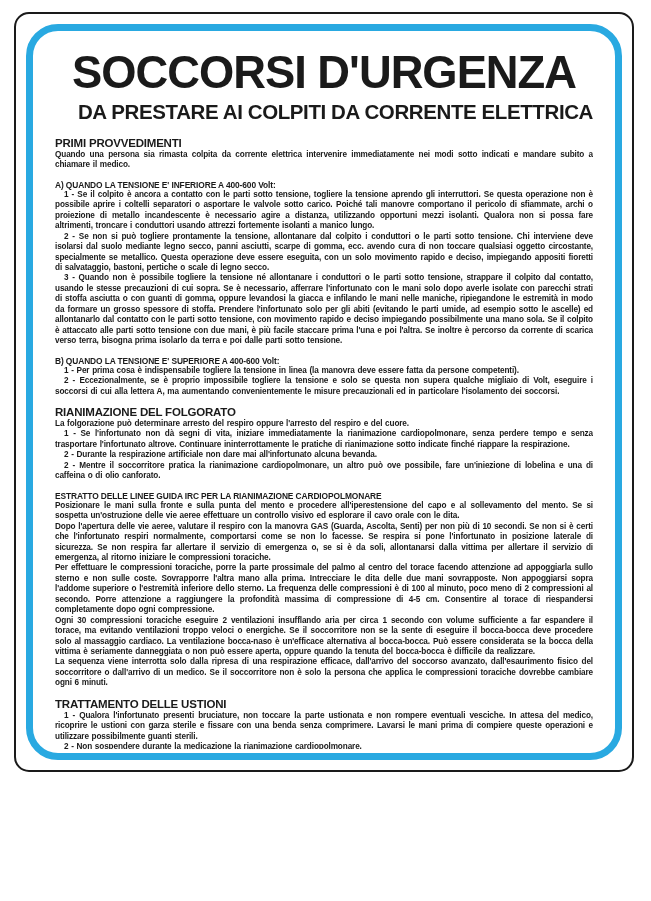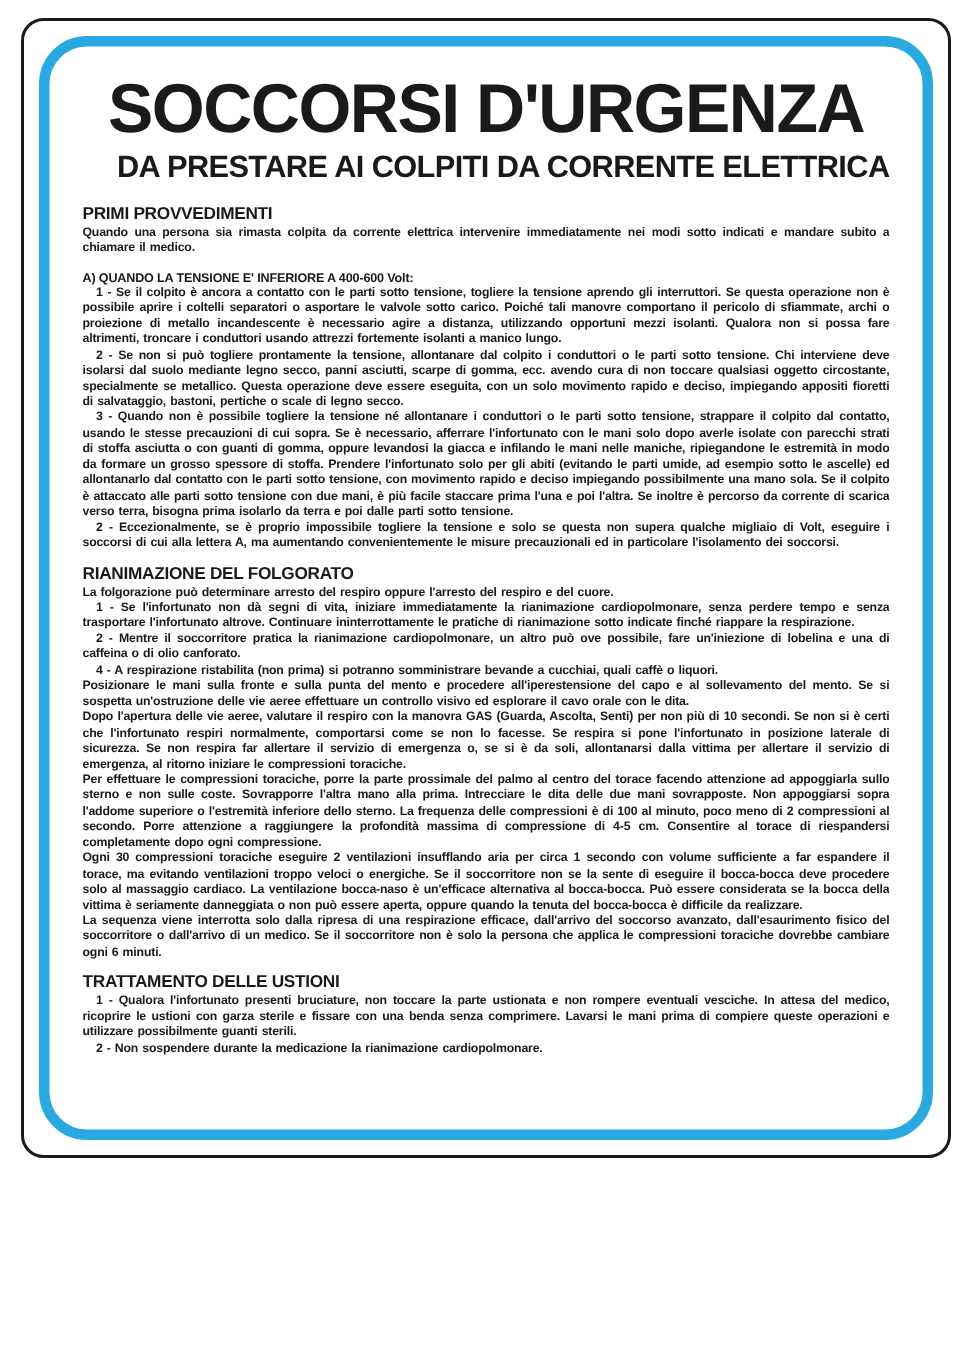--- a/index.html
+++ b/index.html
@@ -97,32 +97,35 @@
         </section>
 
         <section>
           <h3 class="hd-sm">A) QUANDO LA TENSIONE E' INFERIORE A 400-600 Volt:</h3>
           <p class="num">1 - Se il colpito è ancora a contatto con le parti sotto tensione, togliere la tensione aprendo gli interruttori. Se questa operazione non è possibile aprire i coltelli separatori o asportare le valvole sotto carico. Poiché tali manovre comportano il pericolo di sfiammate, archi o proiezione di metallo incandescente è necessario agire a distanza, utilizzando opportuni mezzi isolanti. Qualora non si possa fare altrimenti, troncare i conduttori usando attrezzi fortemente isolanti a manico lungo.</p>
           <p class="num">2 - Se non si può togliere prontamente la tensione, allontanare dal colpito i conduttori o le parti sotto tensione. Chi interviene deve isolarsi dal suolo mediante legno secco, panni asciutti, scarpe di gomma, ecc. avendo cura di non toccare qualsiasi oggetto circostante, specialmente se metallico. Questa operazione deve essere eseguita, con un solo movimento rapido e deciso, impiegando appositi fioretti di salvataggio, bastoni, pertiche o scale di legno secco.</p>
           <p class="num">3 - Quando non è possibile togliere la tensione né allontanare i conduttori o le parti sotto tensione, strappare il colpito dal contatto, usando le stesse precauzioni di cui sopra. Se è necessario, afferrare l'infortunato con le mani solo dopo averle isolate con parecchi strati di stoffa asciutta o con guanti di gomma, oppure levandosi la giacca e infilando le mani nelle maniche, ripiegandone le estremità in modo da formare un grosso spessore di stoffa. Prendere l'infortunato solo per gli abiti (evitando le parti umide, ad esempio sotto le ascelle) ed allontanarlo dal contatto con le parti sotto tensione, con movimento rapido e deciso impiegando possibilmente una mano sola. Se il colpito è attaccato alle parti sotto tensione con due mani, è più facile staccare prima l'una e poi l'altra. Se inoltre è percorso da corrente di scarica verso terra, bisogna prima isolarlo da terra e poi dalle parti sotto tensione.</p>
         </section>
 
         <section>
+          <h3 class="hd-sm">B) QUANDO LA TENSIONE E' SUPERIORE A 400-600 Volt:</h3>
+          <p class="num">1 - Per prima cosa è indispensabile togliere la tensione in linea (la manovra deve essere fatta da persone competenti).</p>
           <p class="num">2 - Eccezionalmente, se è proprio impossibile togliere la tensione e solo se questa non supera qualche migliaio di Volt, eseguire i soccorsi di cui alla lettera A, ma aumentando convenientemente le misure precauzionali ed in particolare l'isolamento dei soccorsi.</p>
         </section>
 
         <section>
           <h3 class="hd-lg">RIANIMAZIONE DEL FOLGORATO</h3>
           <p>La folgorazione può determinare arresto del respiro oppure l'arresto del respiro e del cuore.</p>
           <p class="num">1 - Se l'infortunato non dà segni di vita, iniziare immediatamente la rianimazione cardiopolmonare, senza perdere tempo e senza trasportare l'infortunato altrove. Continuare ininterrottamente le pratiche di rianimazione sotto indicate finché riappare la respirazione.</p>
+          <p class="num">2 - Durante la respirazione artificiale non dare mai all'infortunato alcuna bevanda.</p>
           <p class="num">2 - Mentre il soccorritore pratica la rianimazione cardiopolmonare, un altro può ove possibile, fare un'iniezione di lobelina e una di caffeina o di olio canforato.</p>
-          <p class="num">4 - A respirazione ristabilita (non prima) si potranno somministrare bevande a cucchiai, quali caffè o liquori.</p>
         </section>
 
         <section>
+          <h3 class="hd-sm">ESTRATTO DELLE LINEE GUIDA IRC PER LA RIANIMAZIONE CARDIOPOLMONARE</h3>
           <p>Posizionare le mani sulla fronte e sulla punta del mento e procedere all'iperestensione del capo e al sollevamento del mento. Se si sospetta un'ostruzione delle vie aeree effettuare un controllo visivo ed esplorare il cavo orale con le dita.</p>
           <p>Dopo l'apertura delle vie aeree, valutare il respiro con la manovra GAS (Guarda, Ascolta, Senti) per non più di 10 secondi. Se non si è certi che l'infortunato respiri normalmente, comportarsi come se non lo facesse. Se respira si pone l'infortunato in posizione laterale di sicurezza. Se non respira far allertare il servizio di emergenza o, se si è da soli, allontanarsi dalla vittima per allertare il servizio di emergenza, al ritorno iniziare le compressioni toraciche.</p>
           <p>Per effettuare le compressioni toraciche, porre la parte prossimale del palmo al centro del torace facendo attenzione ad appoggiarla sullo sterno e non sulle coste. Sovrapporre l'altra mano alla prima. Intrecciare le dita delle due mani sovrapposte. Non appoggiarsi sopra l'addome superiore o l'estremità inferiore dello sterno. La frequenza delle compressioni è di 100 al minuto, poco meno di 2 compressioni al secondo. Porre attenzione a raggiungere la profondità massima di compressione di 4-5 cm. Consentire al torace di riespandersi completamente dopo ogni compressione.</p>
           <p>Ogni 30 compressioni toraciche eseguire 2 ventilazioni insufflando aria per circa 1 secondo con volume sufficiente a far espandere il torace, ma evitando ventilazioni troppo veloci o energiche. Se il soccorritore non se la sente di eseguire il bocca-bocca deve procedere solo al massaggio cardiaco. La ventilazione bocca-naso è un'efficace alternativa al bocca-bocca. Può essere considerata se la bocca della vittima è seriamente danneggiata o non può essere aperta, oppure quando la tenuta del bocca-bocca è difficile da realizzare.</p>
           <p>La sequenza viene interrotta solo dalla ripresa di una respirazione efficace, dall'arrivo del soccorso avanzato, dall'esaurimento fisico del soccorritore o dall'arrivo di un medico. Se il soccorritore non è solo la persona che applica le compressioni toraciche dovrebbe cambiare ogni 6 minuti.</p>
         </section>
 
         <section>
           <h3 class="hd-lg">TRATTAMENTO DELLE USTIONI</h3>
           <p class="num">1 - Qualora l'infortunato presenti bruciature, non toccare la parte ustionata e non rompere eventuali vesciche. In attesa del medico, ricoprire le ustioni con garza sterile e fissare con una benda senza comprimere. Lavarsi le mani prima di compiere queste operazioni e utilizzare possibilmente guanti sterili.</p>

